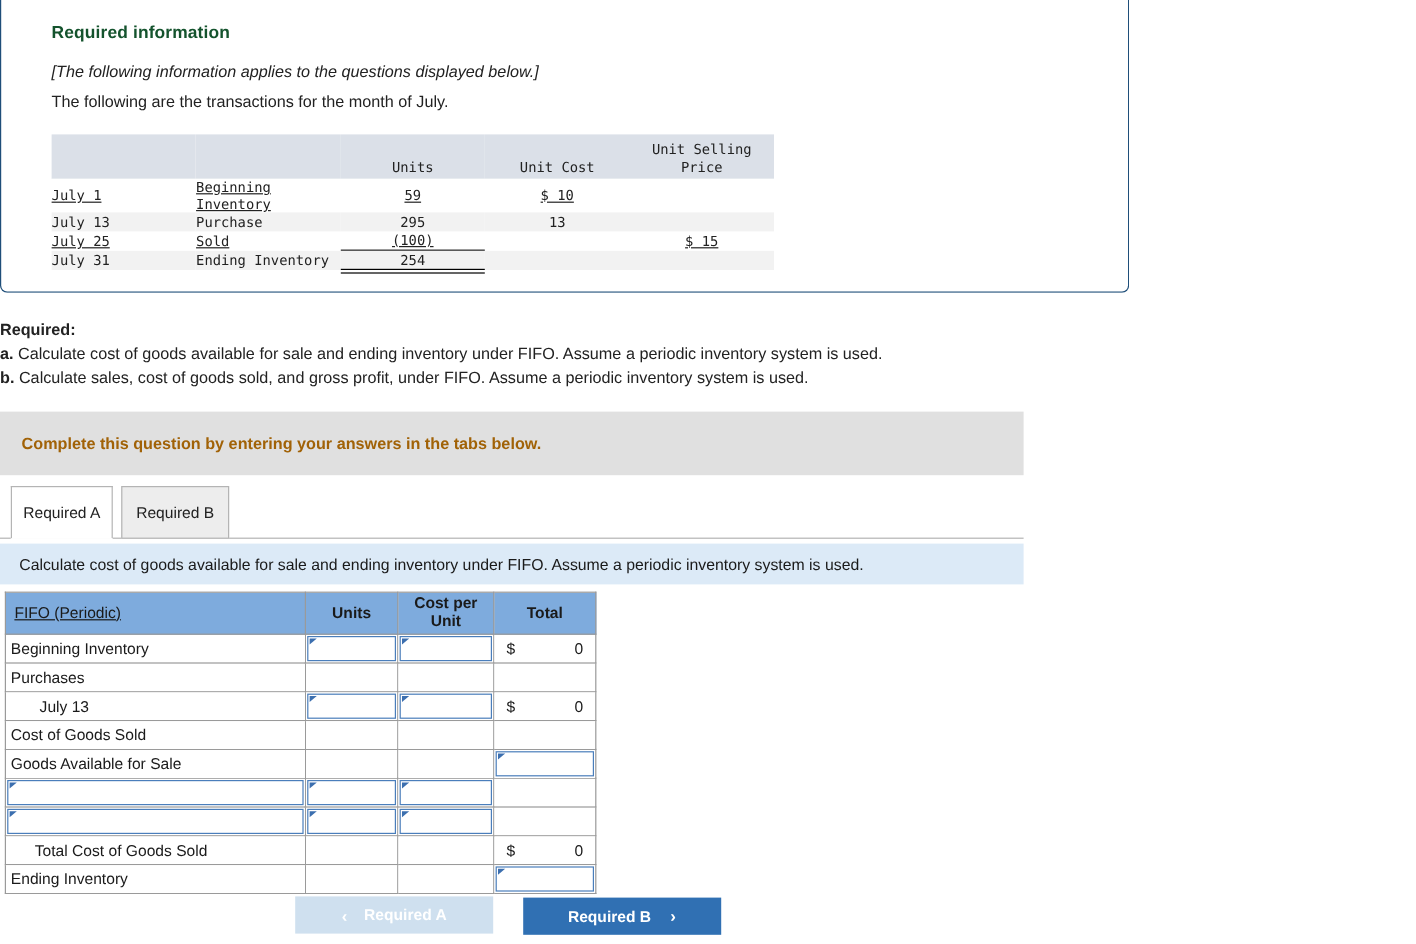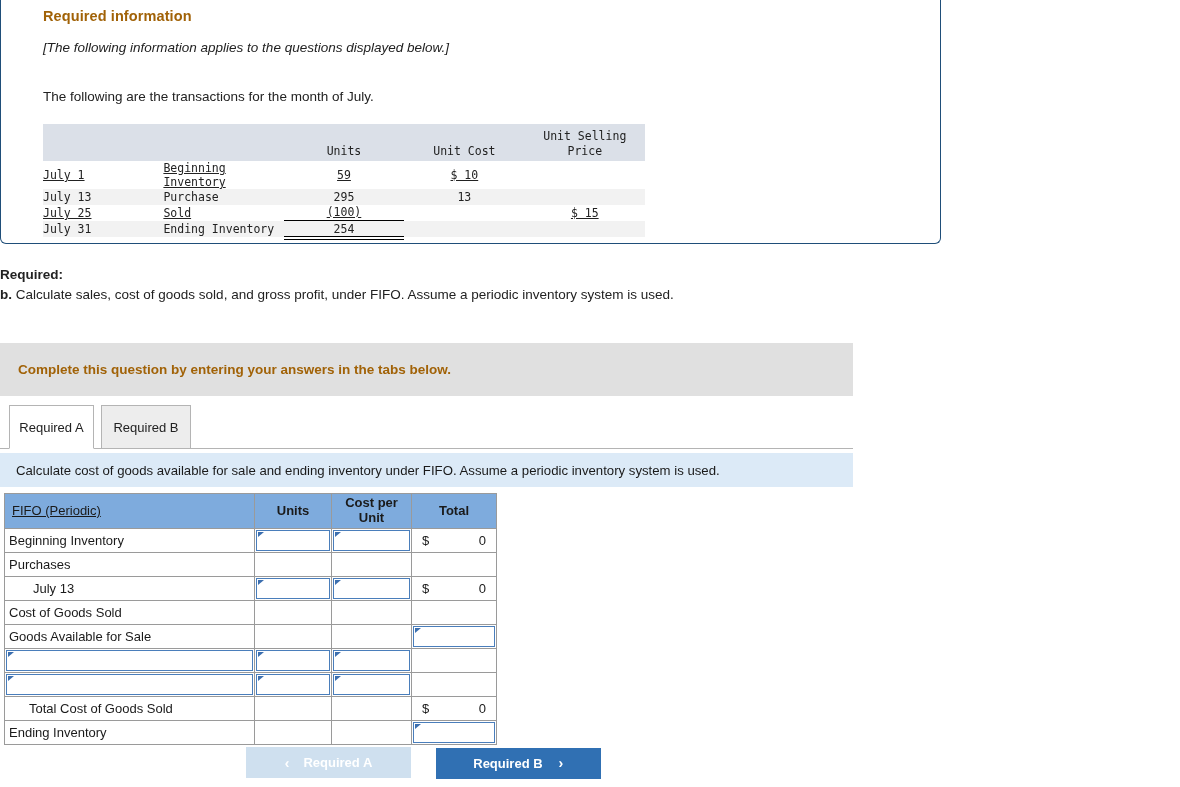--- a/index.html
+++ b/index.html
@@ -30,31 +30,31 @@
     border-bottom-left-radius: 6px;
     border-bottom-right-radius: 6px;
     border-top-right-radius: 6px;
     box-sizing: border-box;
     background: #ffffff;
   }
   .info-card-inner {
     padding: 22px 0 0 42px;
   }
   .req-info-title {
-    color: #a16207;
+    color: #14532d;
     font-weight: bold;
     font-size: 14.5px;
-    margin: 0 0 16px 0;
+    margin: 12px 0 16px 0;
     letter-spacing: .1px;
   }
   .applies-note {
     font-style: italic;
     font-size: 13.5px;
     color: #222;
-    margin: 0 0 34px 0;
+    margin: 0 0 10px 0;
   }
   .trans-line {
     font-size: 13.5px;
     color: #222;
     margin: 0 0 20px 0;
   }
 
   
   table.trans {
     border-collapse: collapse;
@@ -344,20 +344,21 @@
           <td class="c-cost"></td>
           <td class="c-price"></td>
         </tr>
       </tbody>
     </table>
   </div>
 </div>
 
 <div class="required-block">
   <p><span class="req-label">Required:</span></p>
+  <p><span class="req-letter">a.</span> <span>Calculate cost of goods available for sale and ending inventory under FIFO. Assume a periodic inventory system is used.</span></p>
   <p><span class="req-letter">b.</span> <span>Calculate sales, cost of goods sold, and gross profit, under FIFO. Assume a periodic inventory system is used.</span></p>
 </div>
 
 <div class="complete-bar">
   <span>Complete this question by entering your answers in the tabs below.</span>
 </div>
 
 <div class="tabs">
   <div class="tab active">
     <span>Required A</span>

